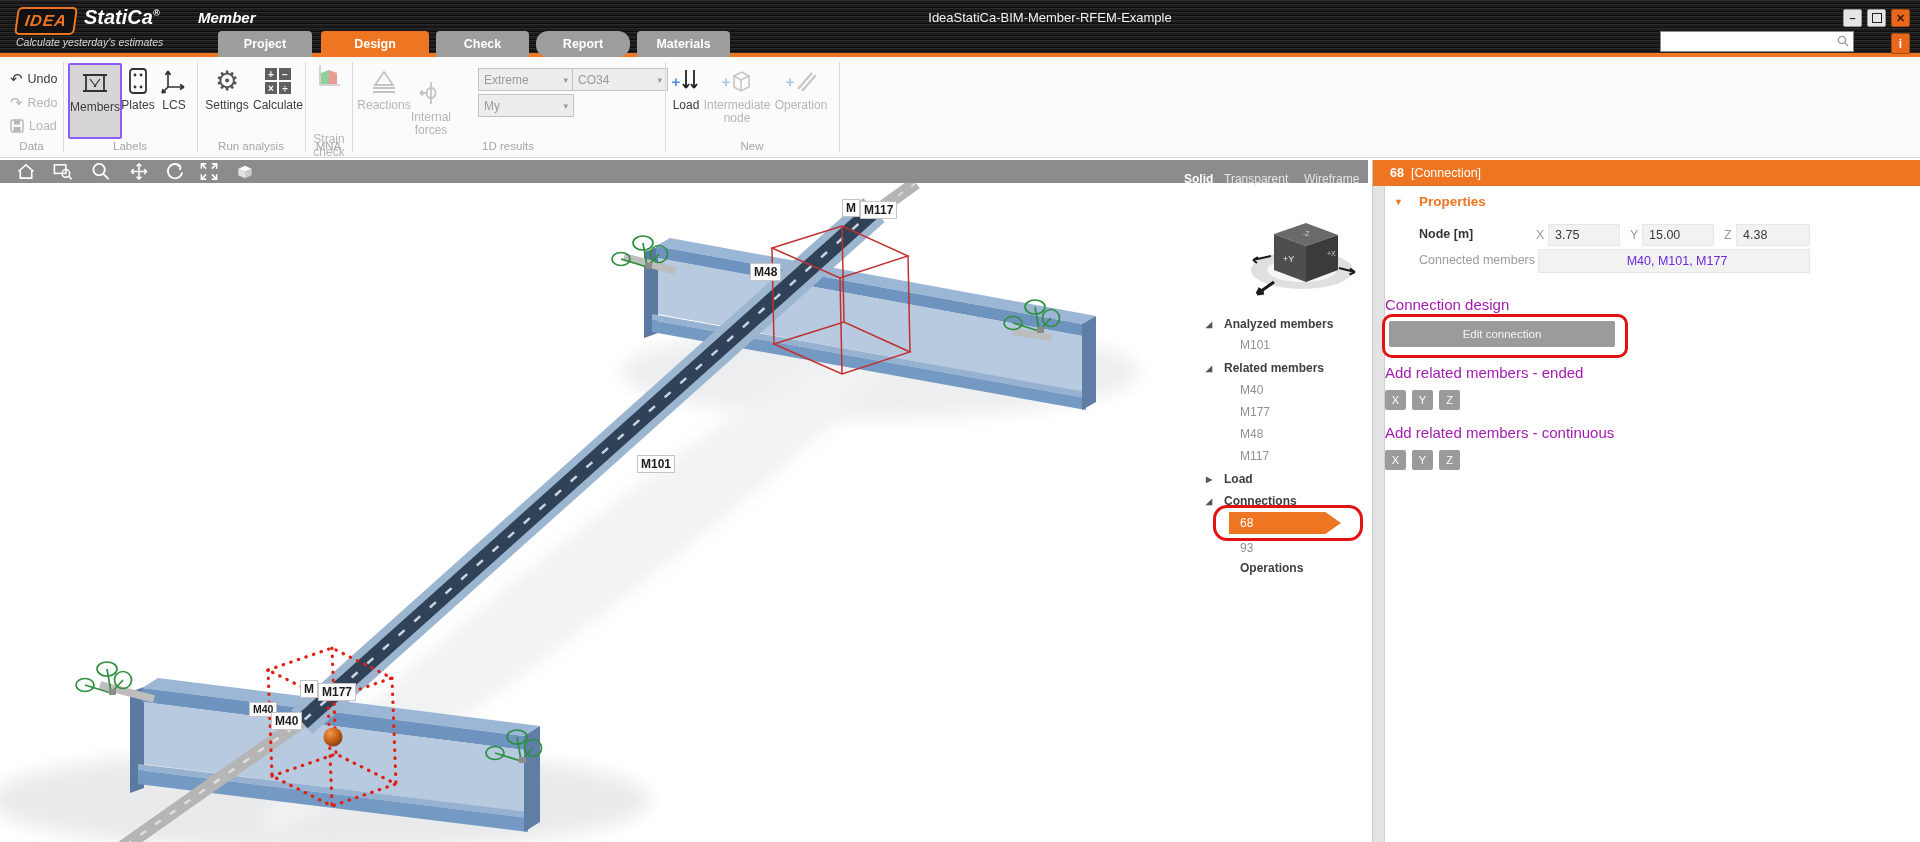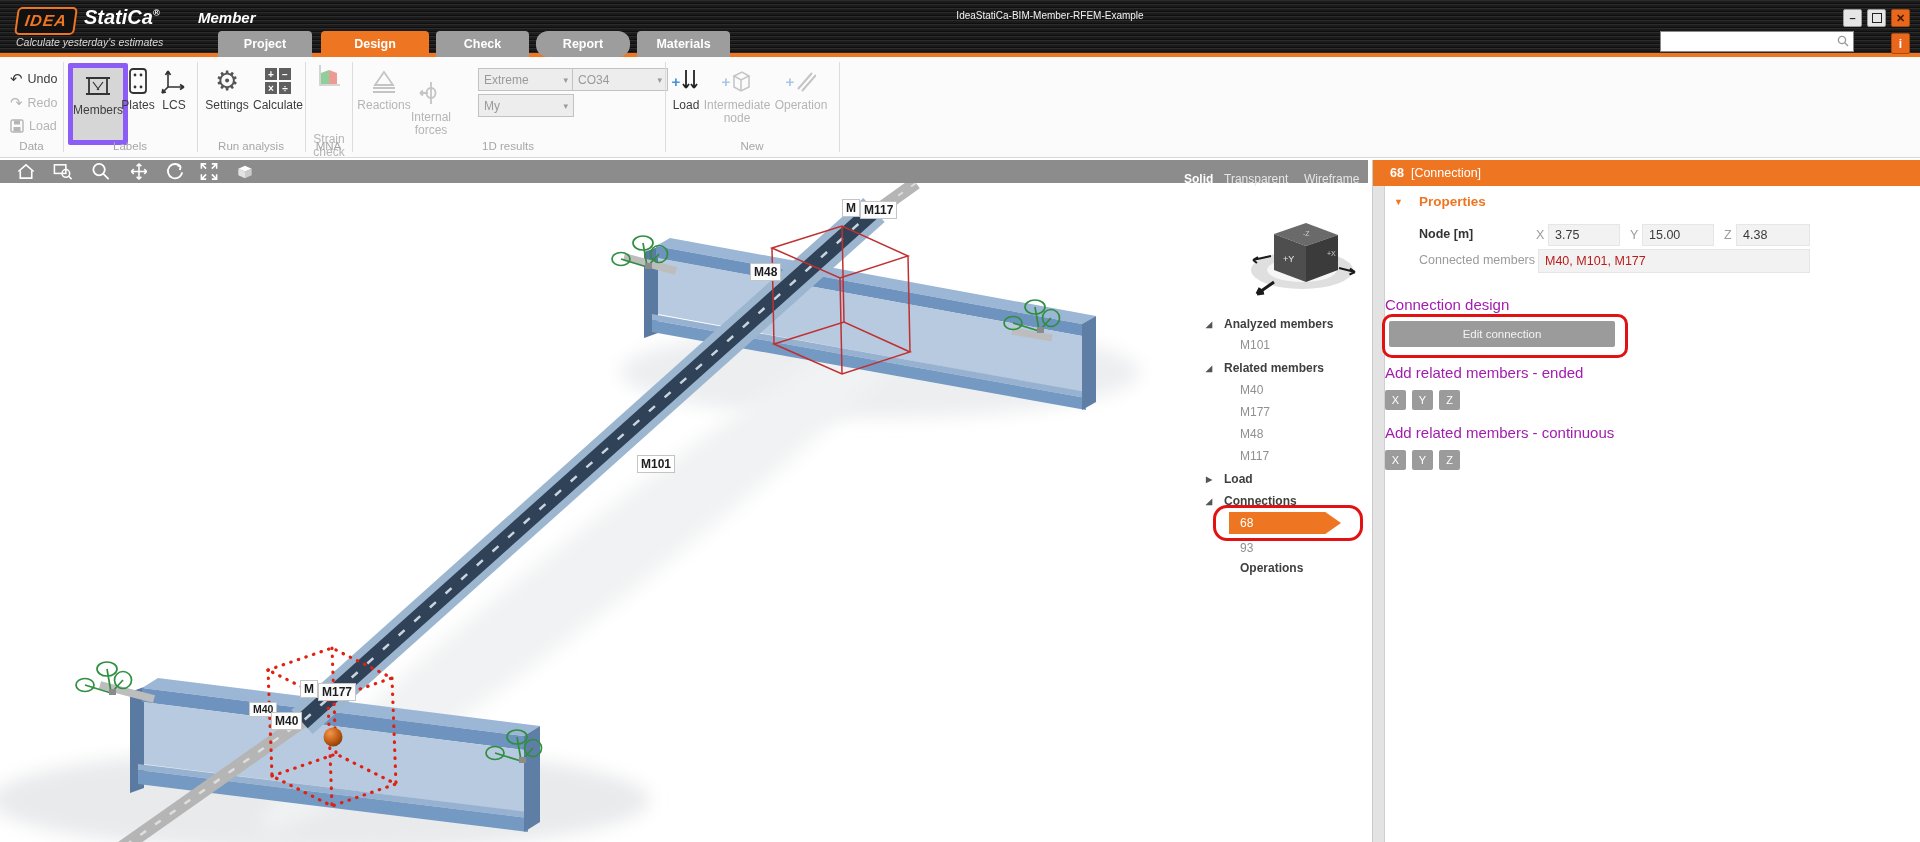--- a/index.html
+++ b/index.html
@@ -12,21 +12,21 @@
     background:#1b1b1b;
     background-image:repeating-linear-gradient(180deg,rgba(255,255,255,.07) 0 1px,rgba(0,0,0,0) 1px 3px,rgba(0,0,0,.45) 3px 4px);
     border-bottom:4px solid #ee7623;}
   .logo-box{left:16px;top:7px;width:56px;height:24px;border:2px solid #ee7623;border-radius:5px;
     transform:skewX(-8deg);background:#111;display:flex;align-items:center;justify-content:center;}
   .logo-idea{color:#ee7623;font-weight:bold;font-style:italic;font-size:16px;letter-spacing:1px;}
   .logo-statica{left:84px;top:6px;color:#fff;font-weight:bold;font-style:italic;font-size:20px;}
   .logo-reg{font-size:9px;vertical-align:super;}
   .logo-product{left:198px;top:9px;color:#fff;font-weight:bold;font-style:italic;font-size:15px;}
   .tagline{left:16px;top:36px;color:#d8d8d8;font-style:italic;font-size:10.5px;}
-  .doc-title{left:900px;top:10px;width:300px;text-align:center;color:#f2f2f2;font-size:10px;}
+  .doc-title{left:900px;top:10px;width:300px;text-align:center;color:#f2f2f2;font-size:13px;}
   .tab{top:31px;height:26px;background:#9d9d9d;border-radius:4px 4px 0 0;color:#fff;
     font-size:12.5px;font-weight:bold;display:flex;align-items:center;justify-content:center;}
   .tab.active{background:#ee7623;}
   .search-box{left:1660px;top:31px;width:192px;height:19px;background:#fff;border:1px solid #888;}
   .search-box input{position:absolute;left:2px;top:0;width:168px;height:17px;border:none;outline:none;font-size:12px;}
   .mag{position:absolute;right:4px;top:3px;width:12px;height:12px;}
   .winbtn{top:9px;width:17px;height:16px;border-radius:2px;font-size:11px;font-weight:bold;
     display:flex;align-items:center;justify-content:center;}
   .winbtn.light{background:#e6e6e6;border:1px solid #9a9a9a;color:#222;}
   .winbtn.orange{background:#e8671c;border:1px solid #a74a0a;color:#3c1800;}
@@ -34,21 +34,21 @@
     border-radius:2px;color:#fff;font-weight:bold;font-size:12px;display:flex;align-items:center;justify-content:center;}
 
   
   .ribbon{left:0;top:57px;width:1920px;height:100px;background:#fbfbfb;border-bottom:1px solid #d8d8d8;}
   .rsep{top:5px;width:1px;height:90px;background:#dcdcdc;}
   .grp-label{top:83px;text-align:center;color:#a6a6a6;font-size:11.5px;}
   .rb{display:flex;flex-direction:column;align-items:center;}
   .rb-ico{height:36px;display:flex;align-items:center;justify-content:center;}
   .rb-lbl{font-size:12px;color:#3d3d3d;text-align:center;line-height:13px;}
   .disabled .rb-lbl{color:#b5b5b5;}
-  .selected-btn{background:#d6d6d6;border:5px solid #8b5cf6;border-radius:2px;}
+  .selected-btn{background:#d6d6d6;border:2px solid #8b5cf6;border-radius:2px;}
   .qa{font-size:12.5px;color:#3a3a3a;display:flex;align-items:center;gap:5px;}
   .qa.dis{color:#b5b5b5;}
   .qa .g{font-size:15px;line-height:12px;}
   .dd{background:#ededed;border:1px solid #c2c2c2;color:#9a9a9a;font-size:12px;
       display:flex;align-items:center;padding:0 5px;justify-content:space-between;}
   .calcgrid{display:grid;grid-template-columns:12px 12px;grid-template-rows:12px 12px;gap:2px;}
   .calcgrid span{background:#5f5f5f;color:#fff;font-size:10px;font-weight:bold;display:flex;align-items:center;justify-content:center;}
   .plusico{color:#4a90d9;font-weight:bold;font-size:15px;}
   .plusico.dim{color:#a9c7e8;}
 
@@ -73,21 +73,21 @@
   .redring{border:3px solid #e31212;border-radius:14px;background:transparent;}
 
   
   .rp-divider{left:1372px;top:160px;width:1px;height:682px;background:#c9c9c9;}
   .rp-strip{left:1373px;top:186px;width:11px;height:656px;background:#e3e3e3;border-right:1px solid #d0d0d0;}
   .rp-header{left:1373px;top:160px;width:547px;height:26px;background:#ee7623;color:#fff;
     display:flex;align-items:center;font-size:12.5px;}
   .rp-sec{color:#ee7623;font-weight:bold;font-size:13.5px;}
   .fld{background:#f2f2f2;border:1px solid #e6e6e6;font-size:12.5px;color:#3a3a3a;
     display:flex;align-items:center;padding-left:6px;box-sizing:border-box;}
-  .fld.gray{color:#b91c1c;}
+  .fld.gray{color:#6d28d9;justify-content:center;}
   .glabel{color:#9b9b9b;font-size:12.5px;}
   .rp-h2{font-size:15px;color:#a21caf;}
   .editbtn{background:#9b9b9b;color:#f4f4f4;font-size:11.5px;display:flex;align-items:center;justify-content:center;border-radius:2px;}
   .axisbtn{width:21px;height:20px;background:#9b9b9b;color:#fff;font-size:11px;
     display:flex;align-items:center;justify-content:center;border-radius:2px;}
 </style>
 </head>
 <body>
 
 <div class="abs titlebar">

